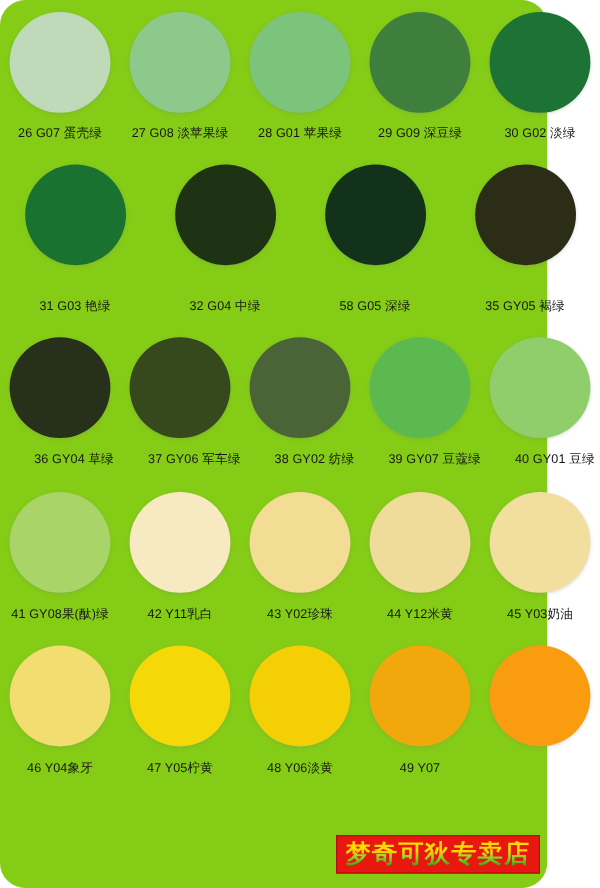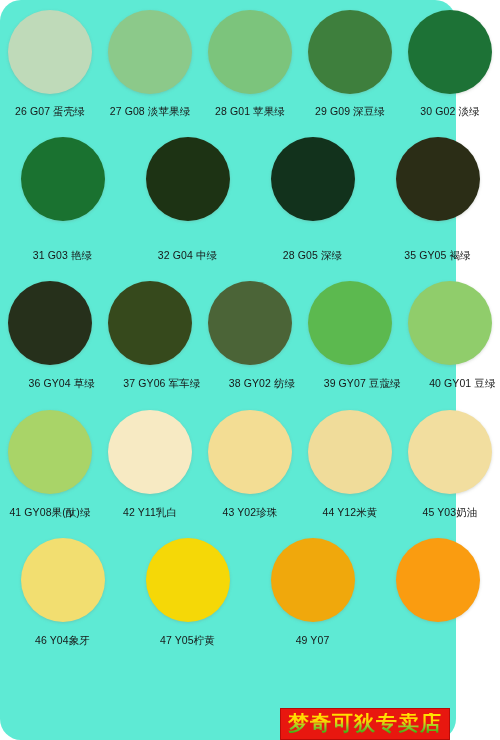--- a/index.html
+++ b/index.html
@@ -11,21 +11,21 @@
     height: 740px;
     background: #ffffff;
     font-family: "Liberation Sans", "DejaVu Sans", sans-serif;
     overflow: hidden;
     position: relative;
   }
   #palette {
     width: 456px;
     height: 740px;
     position: relative;
-    background: #5eead4;
+    background: #84cc16;
     border-radius: 21px;
   }
   .swatch-row {
     display: flex;
     width: 500px;
     box-sizing: border-box;
   }
   .swatch-cell {
     flex: 1 1 20%;
     display: flex;
@@ -65,21 +65,21 @@
   .row-4 .swatch-label { margin-top: 13px; }
 
   .row-5 { padding-top: 21px; }
   .row-5 .swatch-disc { width: 84px; height: 84px; }
   .row-5 .swatch-label { margin-top: 13px; }
 
   
   #shop-banner {
     position: absolute;
     right: 6px;
-    bottom: 0;
+    bottom: 12px;
     background: #e8170f;
     border: 1px solid #b50d08;
     padding: 4px 7px 5px 7px;
     box-sizing: border-box;
     line-height: 1;
   }
   #shop-banner .shop-text {
     font-family: "DejaVu Sans", "Liberation Sans", sans-serif;
     font-size: 21px;
     font-weight: bold;
@@ -126,21 +126,21 @@
     <div class="swatch-cell">
       <div class="swatch-disc" style="background: rgb(26, 114, 48);"></div>
       <div class="swatch-label">31 G03 艳绿</div>
     </div>
     <div class="swatch-cell">
       <div class="swatch-disc" style="background: rgb(29, 51, 20);"></div>
       <div class="swatch-label">32 G04 中绿</div>
     </div>
     <div class="swatch-cell">
       <div class="swatch-disc" style="background: rgb(18, 50, 28);"></div>
-      <div class="swatch-label">28 G05 深绿</div>
+      <div class="swatch-label">58 G05 深绿</div>
     </div>
     <div class="swatch-cell">
       <div class="swatch-disc" style="background: rgb(43, 45, 22);"></div>
       <div class="swatch-label">35 GY05 褐绿</div>
     </div>
   </div>
 
   <div class="swatch-row row-3">
     <div class="swatch-cell">
       <div class="swatch-disc" style="background: rgb(38, 48, 27);"></div>
@@ -190,20 +190,24 @@
   <div class="swatch-row row-5">
     <div class="swatch-cell">
       <div class="swatch-disc" style="background: rgb(242, 222, 112);"></div>
       <div class="swatch-label">46 Y04象牙</div>
     </div>
     <div class="swatch-cell">
       <div class="swatch-disc" style="background: rgb(245, 216, 7);"></div>
       <div class="swatch-label">47 Y05柠黄</div>
     </div>
     <div class="swatch-cell">
+      <div class="swatch-disc" style="background: rgb(245, 207, 5);"></div>
+      <div class="swatch-label">48 Y06淡黄</div>
+    </div>
+    <div class="swatch-cell">
       <div class="swatch-disc" style="background: rgb(240, 168, 12);"></div>
       <div class="swatch-label">49 Y07</div>
     </div>
     <div class="swatch-cell">
       <div class="swatch-disc" style="background: rgb(250, 156, 16);"></div>
       <div class="swatch-label"></div>
     </div>
   </div>
 
   <div id="shop-banner">

